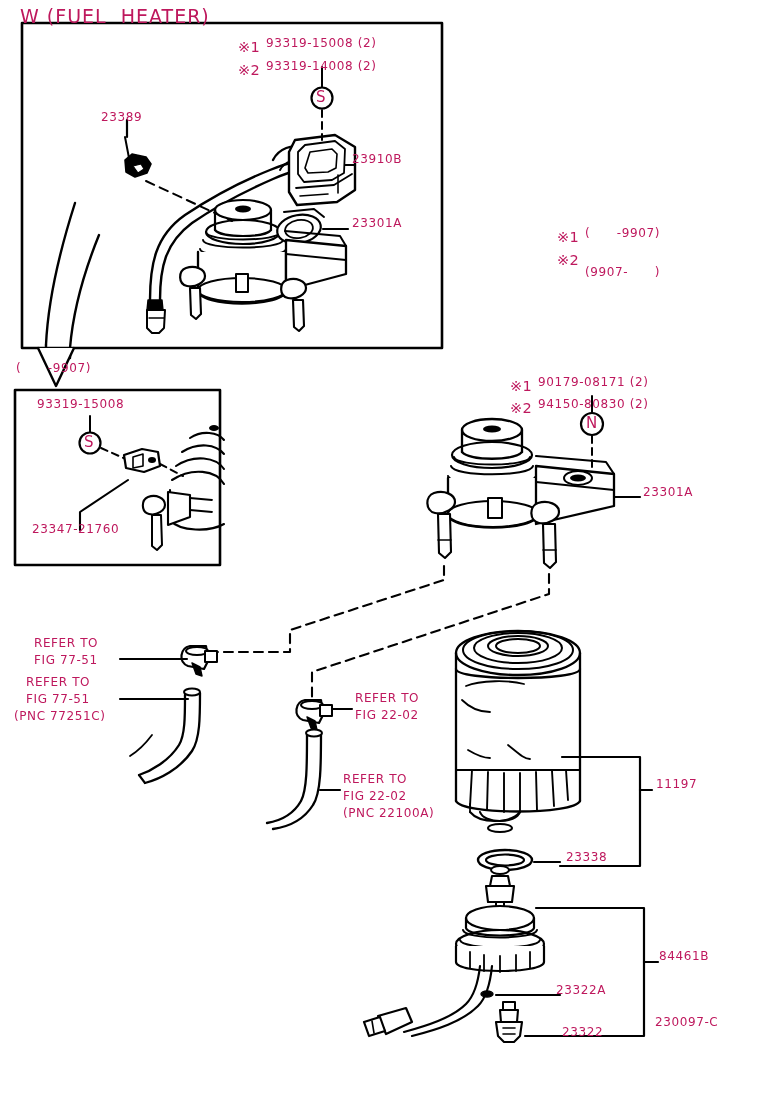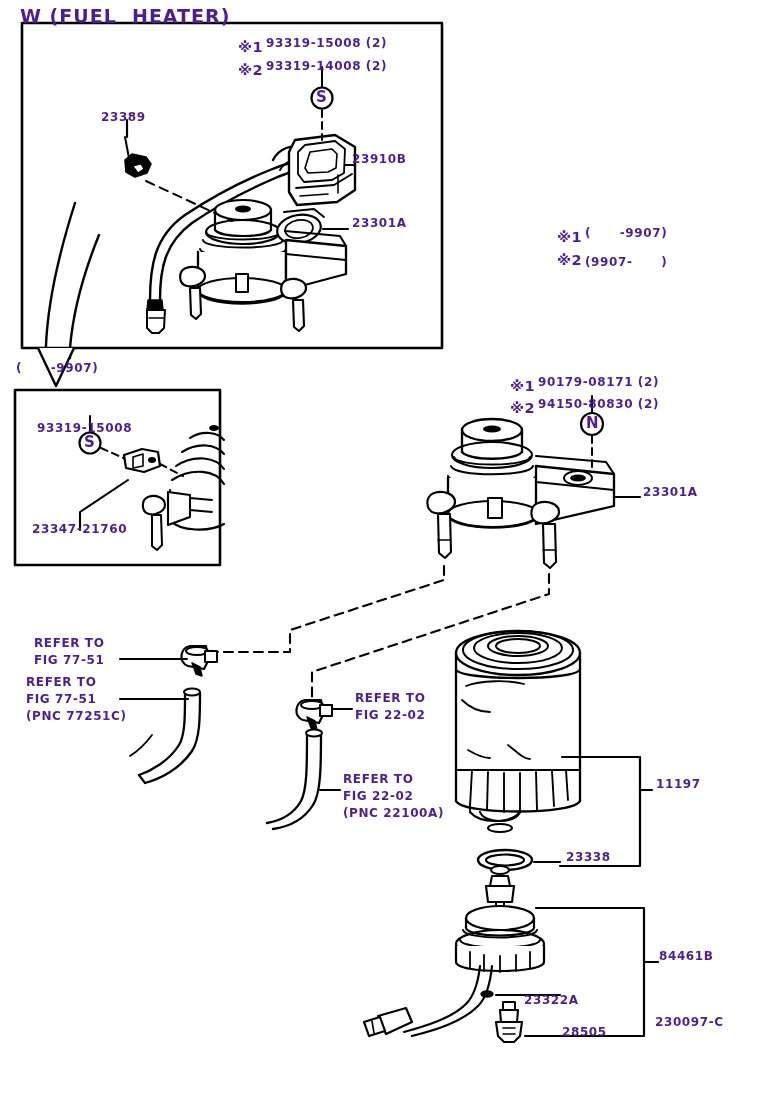--- a/index.html
+++ b/index.html
@@ -5,24 +5,24 @@
   html,body{margin:0;padding:0;background:#ffffff;}
   body{
     width:760px;height:1112px;position:relative;overflow:hidden;
     font-family:"Liberation Sans", sans-serif;
     color:#000;
   }
   #stage{position:absolute;left:0;top:0;width:760px;height:1112px;}
   .lbl{
     position:absolute;
     font-family:"DejaVu Sans", sans-serif;
-    font-weight:bold;
+    font-weight:normal;
     letter-spacing:0.5px;
     white-space:pre;
-    color:#4c1d95;
+    color:#be185d;
     line-height:1.15;
   }
   .lbl.big{font-size:19px;letter-spacing:1px;}
   .lbl.med{font-size:12px;letter-spacing:0.6px;}
   .lbl.sm{font-size:14.5px;letter-spacing:0.4px;}
   svg.art{position:absolute;left:0;top:0;width:760px;height:1112px;pointer-events:none;}
 </style>
 </head>
 <body>
 
@@ -275,48 +275,48 @@
 
   <div class="lbl" style="left:316px;top:89px;font-size:15px;">S</div>
 
   <div class="lbl med" style="left:101px;top:111px;">23389</div>
   <div class="lbl med" style="left:352px;top:153px;">23910B</div>
   <div class="lbl med" style="left:352px;top:217px;">23301A</div>
 
   <div class="lbl sm" style="left:557px;top:229px;">※1</div>
   <div class="lbl med" style="left:585px;top:227px;">(      -9907)</div>
   <div class="lbl sm" style="left:557px;top:252px;">※2</div>
-  <div class="lbl med" style="left:585px;top:256px;">(9907-      )</div>
+  <div class="lbl med" style="left:585px;top:266px;">(9907-      )</div>
 
   <div class="lbl med" style="left:16px;top:362px;">(      -9907)</div>
 
-  <div class="lbl med" style="left:37px;top:398px;margin-top:24px;">93319-15008</div>
+  <div class="lbl med" style="left:37px;top:398px;">93319-15008</div>
   <div class="lbl" style="left:84px;top:434px;font-size:15px;">S</div>
   <div class="lbl med" style="left:32px;top:523px;">23347-21760</div>
 
   <div class="lbl sm" style="left:510px;top:378px;">※1</div>
   <div class="lbl med" style="left:538px;top:376px;">90179-08171 (2)</div>
   <div class="lbl sm" style="left:510px;top:400px;">※2</div>
   <div class="lbl med" style="left:538px;top:398px;text-align:center;">94150-80830 (2)</div>
 
   <div class="lbl" style="left:586px;top:415px;font-size:15px;">N</div>
 
   <div class="lbl med" style="left:643px;top:486px;">23301A</div>
   <div class="lbl med" style="left:656px;top:778px;">11197</div>
   <div class="lbl med" style="left:566px;top:851px;">23338</div>
   <div class="lbl med" style="left:659px;top:950px;">84461B</div>
-  <div class="lbl med" style="left:524px;top:984px;margin-top:10px;">23322A</div>
-  <div class="lbl med" style="left:562px;top:1026px;">28505</div>
+  <div class="lbl med" style="left:556px;top:984px;">23322A</div>
+  <div class="lbl med" style="left:562px;top:1026px;">23322</div>
 
   <div class="lbl med" style="left:34px;top:637px;">REFER TO</div>
   <div class="lbl med" style="left:34px;top:654px;">FIG 77-51</div>
 
   <div class="lbl med" style="left:26px;top:676px;">REFER TO</div>
   <div class="lbl med" style="left:26px;top:693px;">FIG 77-51</div>
-  <div class="lbl med" style="left:26px;top:710px;">(PNC 77251C)</div>
+  <div class="lbl med" style="left:14px;top:710px;">(PNC 77251C)</div>
 
   <div class="lbl med" style="left:355px;top:692px;">REFER TO</div>
   <div class="lbl med" style="left:355px;top:709px;">FIG 22-02</div>
 
   <div class="lbl med" style="left:343px;top:773px;">REFER TO</div>
   <div class="lbl med" style="left:343px;top:790px;">FIG 22-02</div>
   <div class="lbl med" style="left:343px;top:807px;">(PNC 22100A)</div>
 
   <div class="lbl med" style="left:655px;top:1016px;">230097-C</div>
 

